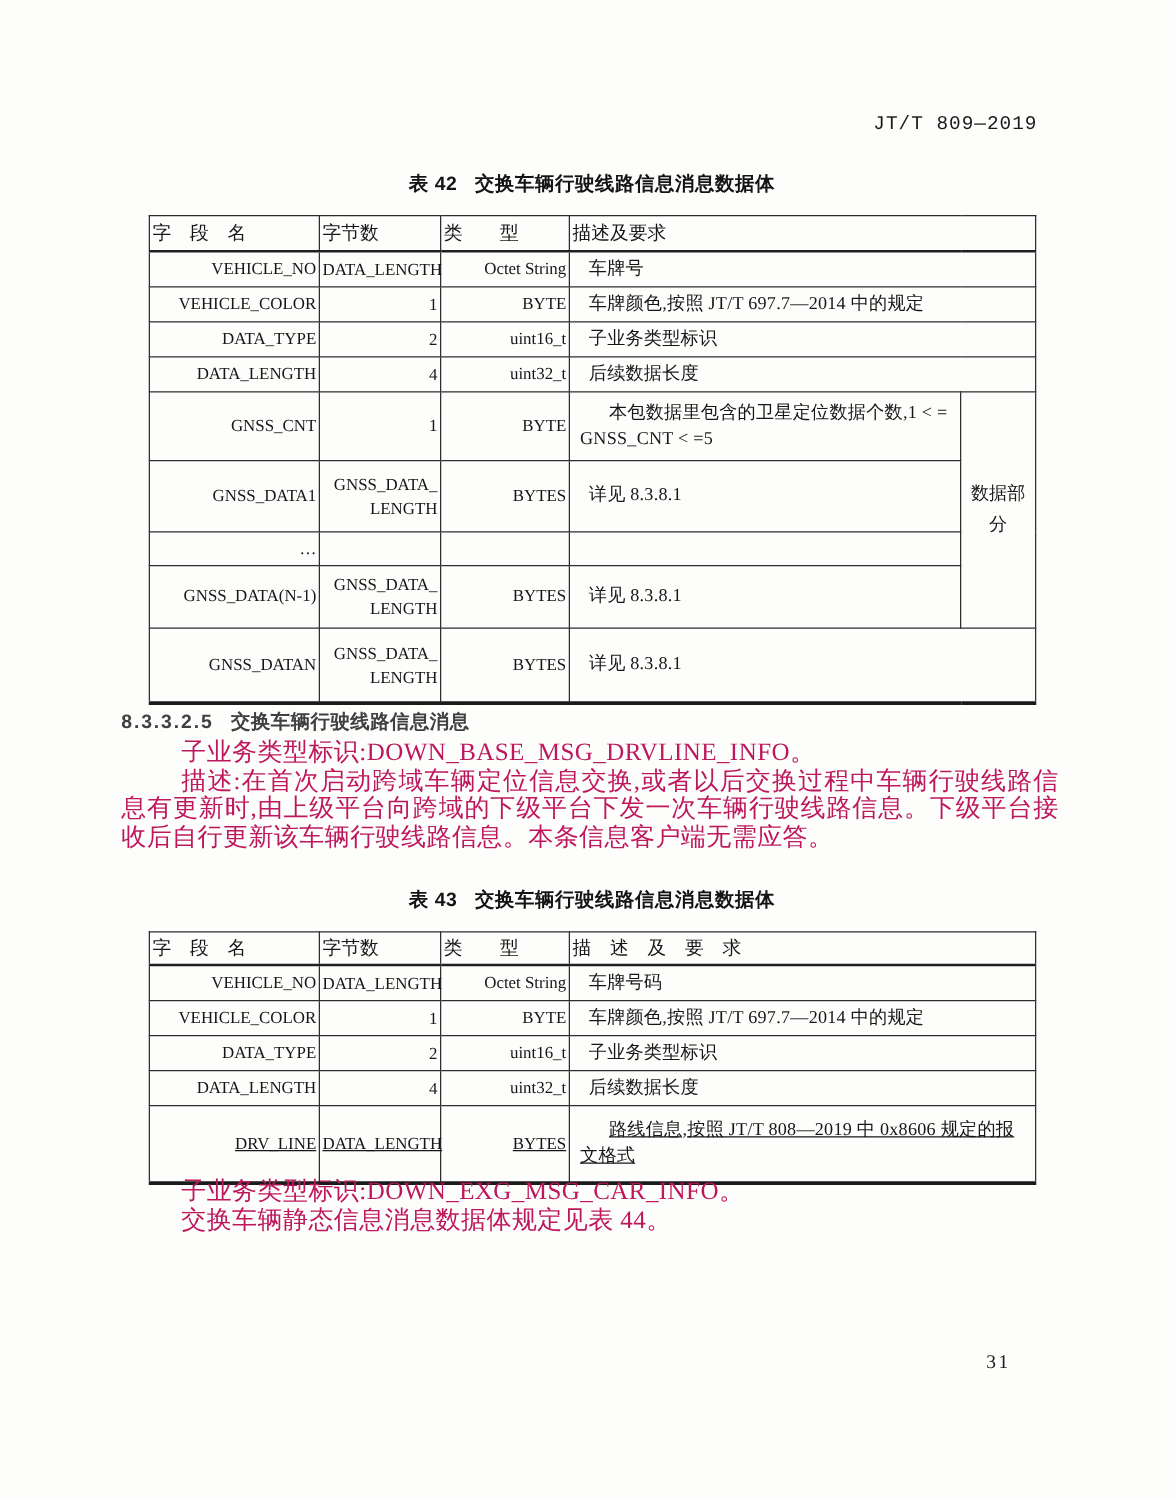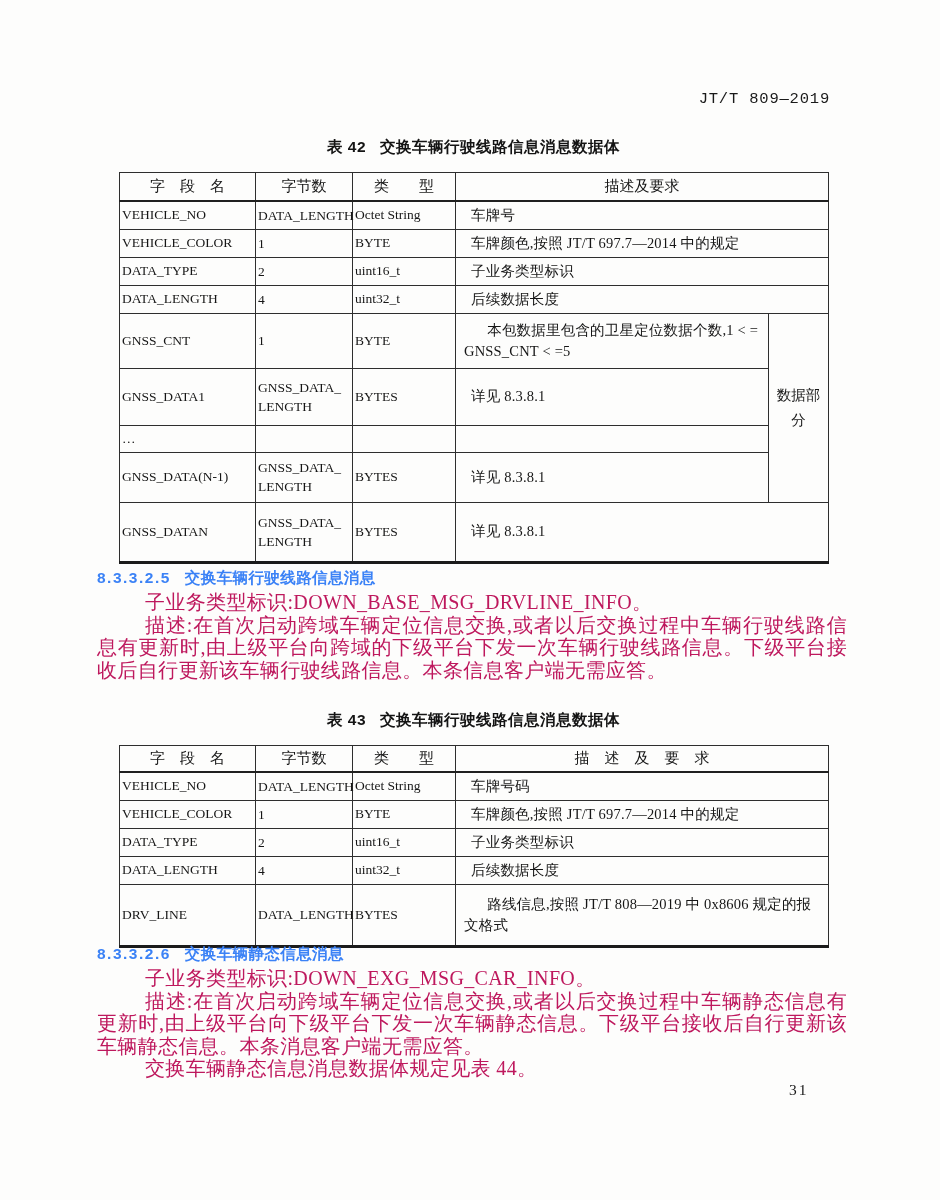--- a/index.html
+++ b/index.html
@@ -36,25 +36,25 @@
   #t43{top:745px;}
   table.std td, table.std th{
     border:1px solid #2e2e2e;
     vertical-align:middle;
     font-weight:normal;
     color:#161616;
   }
   table.std th{
     font-size:15px;
     border-bottom:2.4px solid #202020;
-    text-align:center;
+    text-align:left;
     padding:2px 2px;
   }
   td.c-field, td.c-bytes, td.c-type{
-    text-align:left;
+    text-align:right;
     font-size:13.5px;
     padding:2px 2px;
   }
   td.c-bytes{white-space:pre-line;line-height:19px;}
   td.c-desc{
     text-align:left;
     font-size:14.5px;
     padding:3px 6px 3px 15px;
     line-height:21px;
     letter-spacing:0.2px;
@@ -77,30 +77,30 @@
   #t42 tr:nth-child(7){height:57px;}
   #t42 tr:nth-child(8){height:27px;}
   #t42 tr:nth-child(9){height:50px;}
   #t42 tr:nth-child(10){height:60px;}
   
   #t43 tr:nth-child(1){height:26px;}
   #t43 tr:nth-child(2){height:25px;}
   #t43 tr:nth-child(3){height:25px;}
   #t43 tr:nth-child(4){height:25px;}
   #t43 tr:nth-child(5){height:25px;}
-  #t43 tr:nth-child(6){height:62px;}
+  #t43 tr:nth-child(6){height:62px;text-decoration:underline;}
 
   .section{
     position:absolute;left:97px;width:750px;
   }
   #sec5{top:566px;}
   #sec6{top:942px;}
   .sec-heading{
     font-family:"Liberation Sans", sans-serif;
-    font-size:15.5px;color:#3b82f6;
+    font-size:15.5px;color:#404040;
     line-height:24px;
     margin:0 0 1px 0;
     letter-spacing:0.4px;
   }
   .sec-heading .h-num{margin-right:14px;letter-spacing:1.5px;}
   .section p.para{
     margin:0;
     font-size:20px;
     line-height:22.6px;
     text-indent:2.4em;
@@ -277,19 +277,17 @@
         <td class="c-bytes">DATA_LENGTH</td>
         <td class="c-type">BYTES</td>
         <td class="c-desc">
           <p class="p-indent">路线信息,按照 JT/T 808—2019 中 0x8606 规定的报文格式</p>
         </td>
       </tr>
     </tbody>
 </table>
 
 <div class="section" id="sec6">
-  <h3 class="sec-heading"><span class="h-num">8.3.3.2.6</span><span>交换车辆静态信息消息</span></h3>
   <p class="para">子业务类型标识:DOWN_EXG_MSG_CAR_INFO。</p>
-  <p class="para">描述:在首次启动跨域车辆定位信息交换,或者以后交换过程中车辆静态信息有更新时,由上级平台向下级平台下发一次车辆静态信息。下级平台接收后自行更新该车辆静态信息。本条消息客户端无需应答。</p>
   <p class="para">交换车辆静态信息消息数据体规定见表 44。</p>
 </div>
 
 <div class="page-number">31</div>
 
 </body></html>

